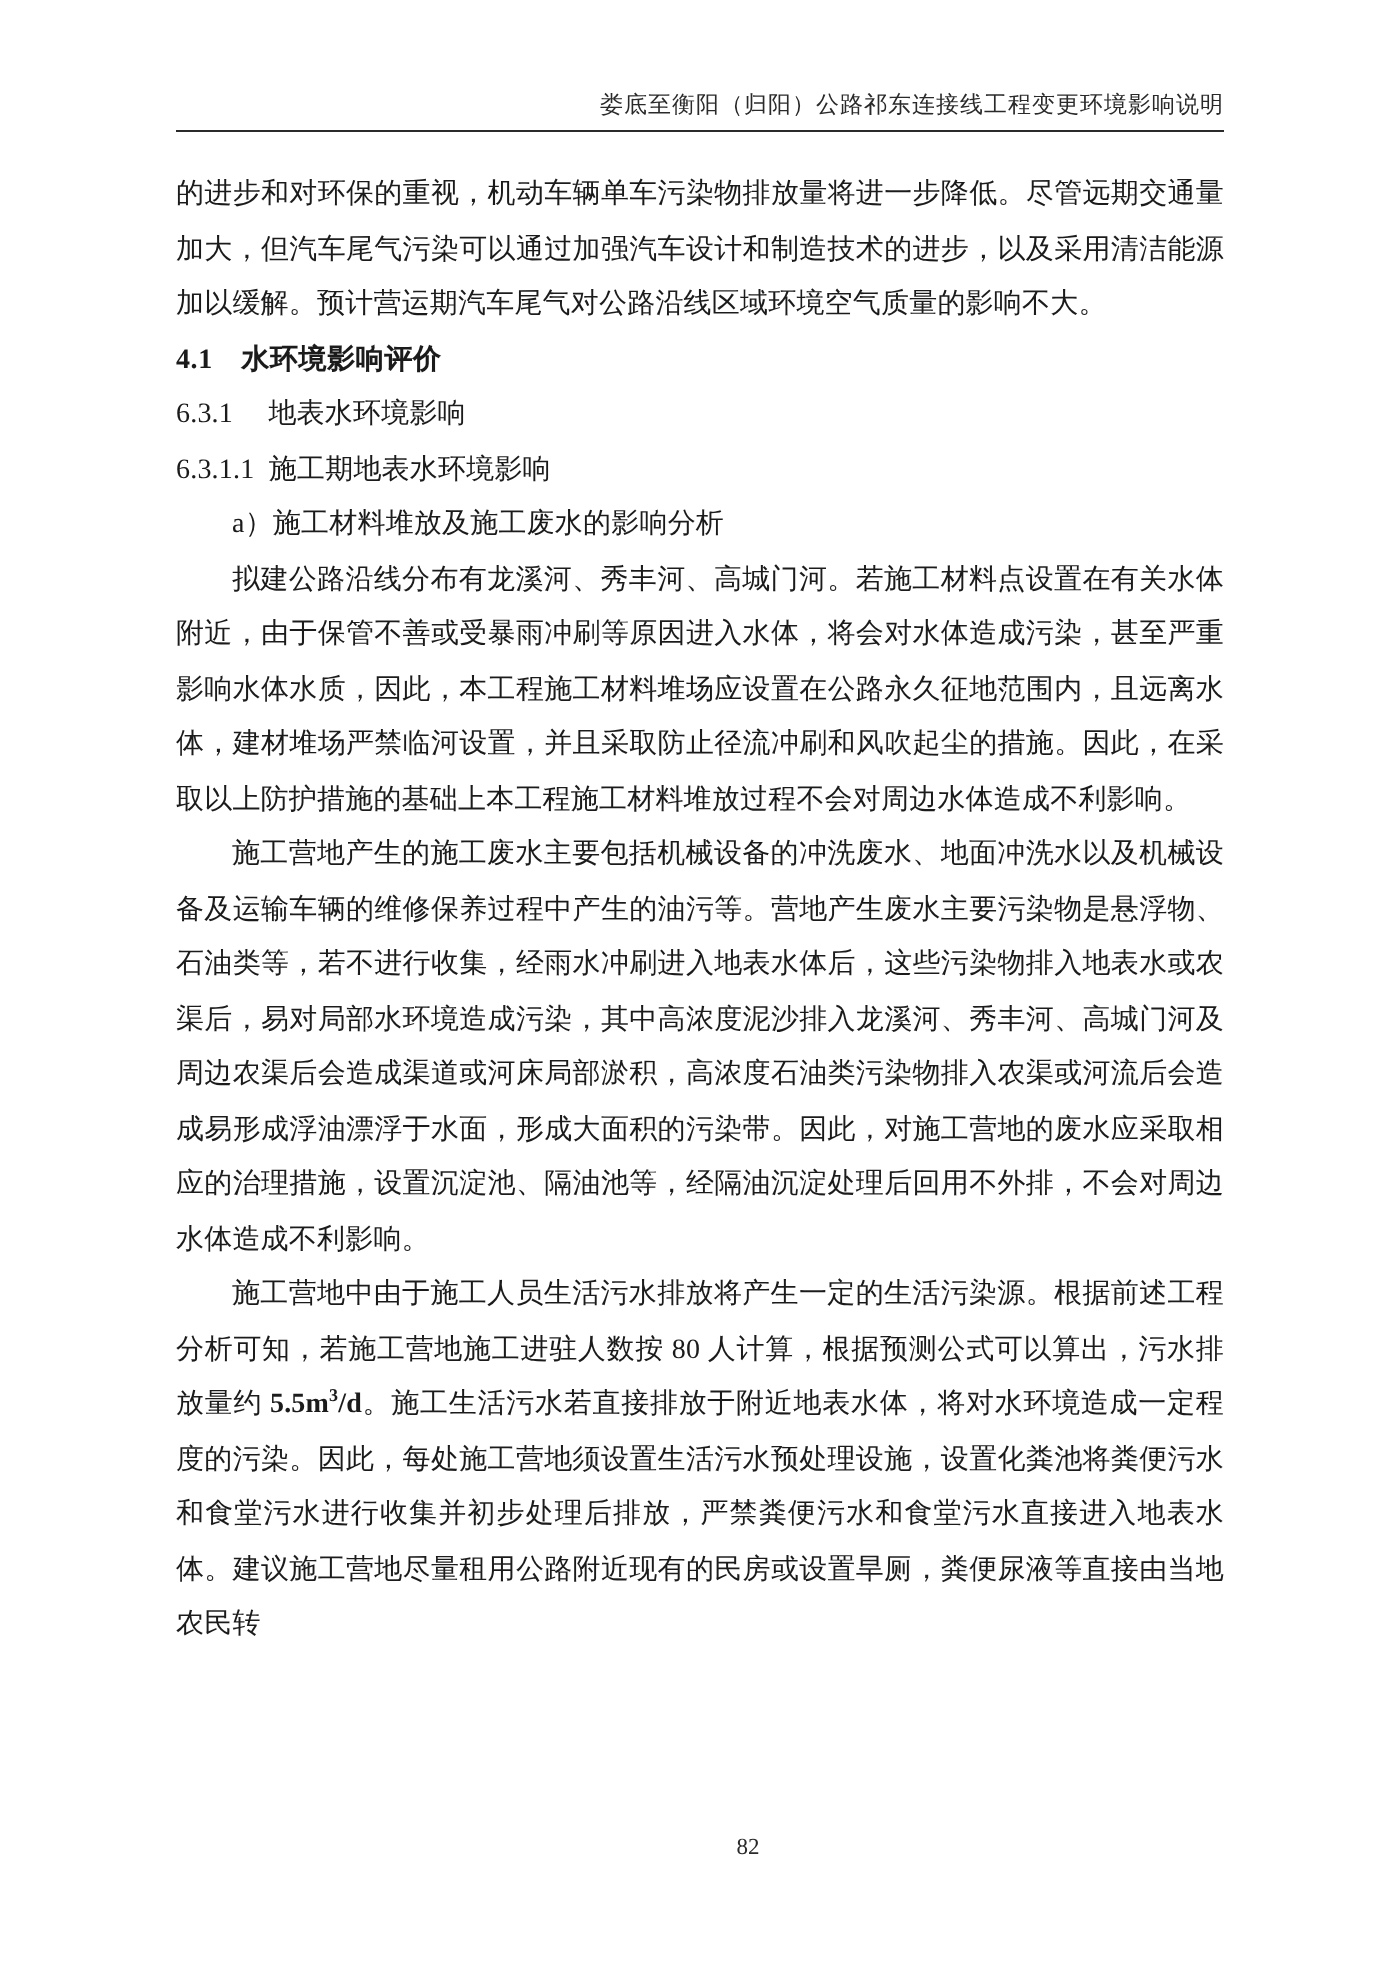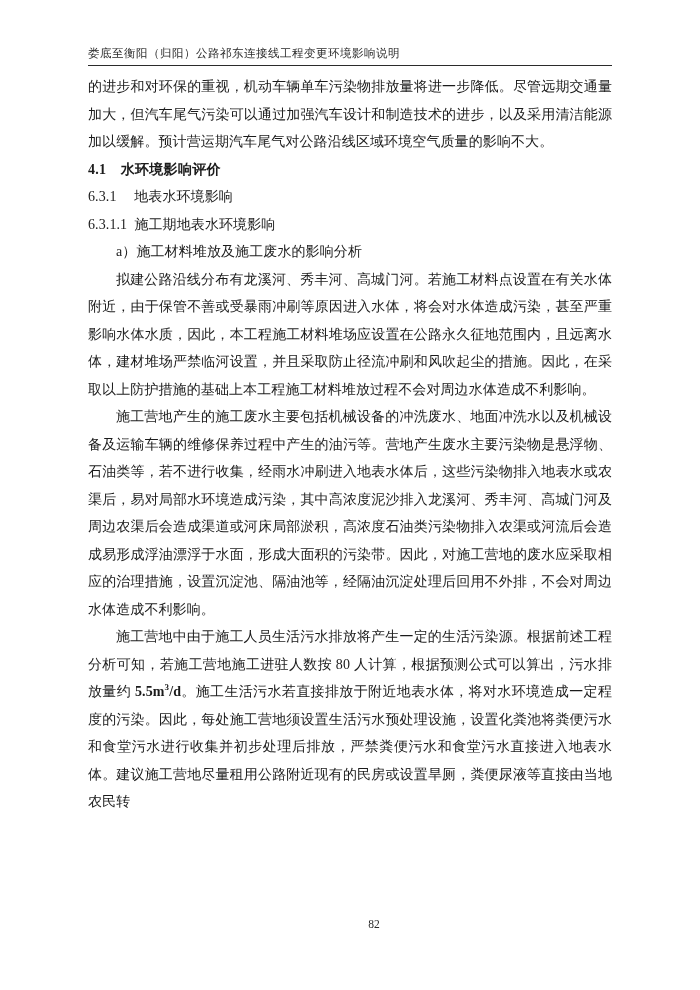--- a/index.html
+++ b/index.html
@@ -11,29 +11,30 @@
     overflow:hidden;
   }
   .page{
     box-sizing:border-box;
     width:700px;height:990px;
     padding:46px 88px 0 88px;
     background:#ffffff;
     position:relative;
   }
   .doc-header{
+    text-align:right;
     font-size:11.5px;
     letter-spacing:0.5px;
     color:#2a2a2a;
     padding-bottom:5px;
     border-bottom:1.5px solid #2b2b2b;
     line-height:14px;
   }
   .doc-body{
-    margin-top:7px;
+    margin-top:18px;
   }
   .doc-body p, .doc-body h2, .doc-body h3, .doc-body h4, .doc-body .list-head{
     margin:0;
     font-size:14px;
     font-weight:normal;
     line-height:27.5px;
     text-align:justify;
     text-justify:inter-ideograph;
     letter-spacing:0.1px;
     white-space:pre-wrap;

